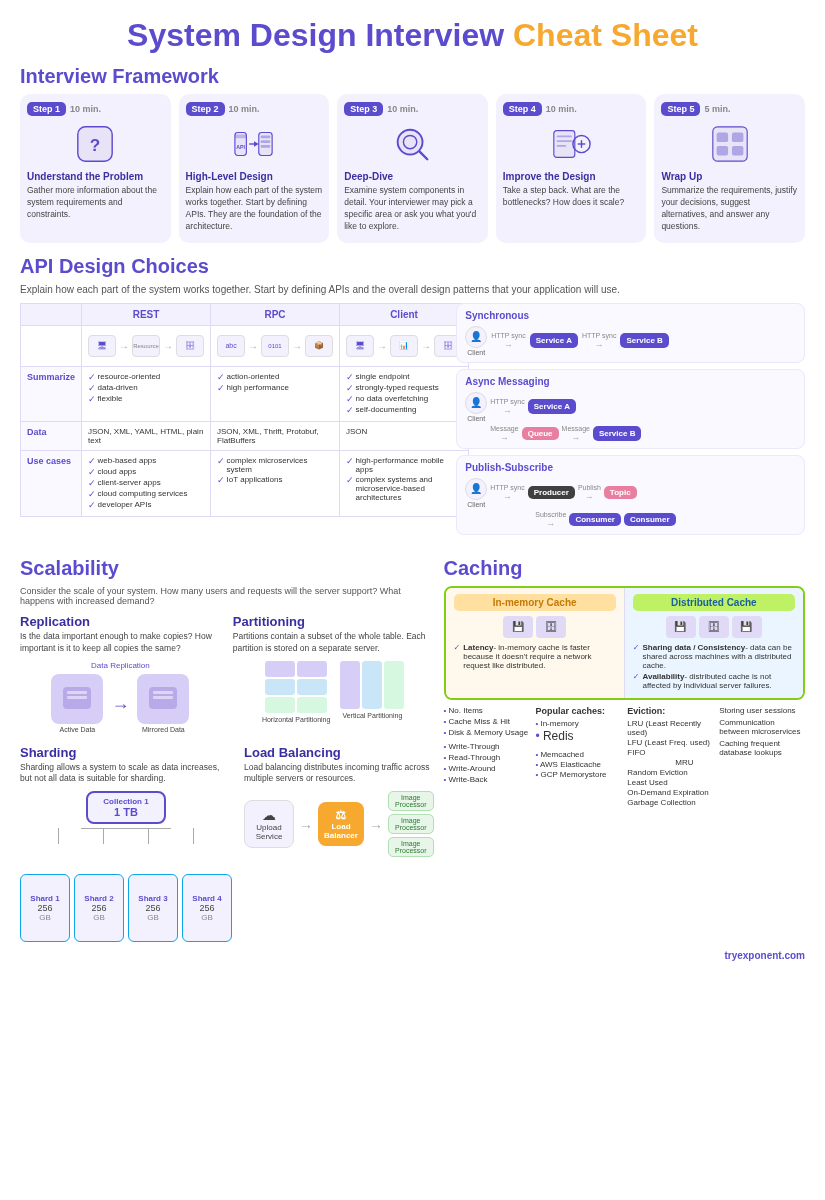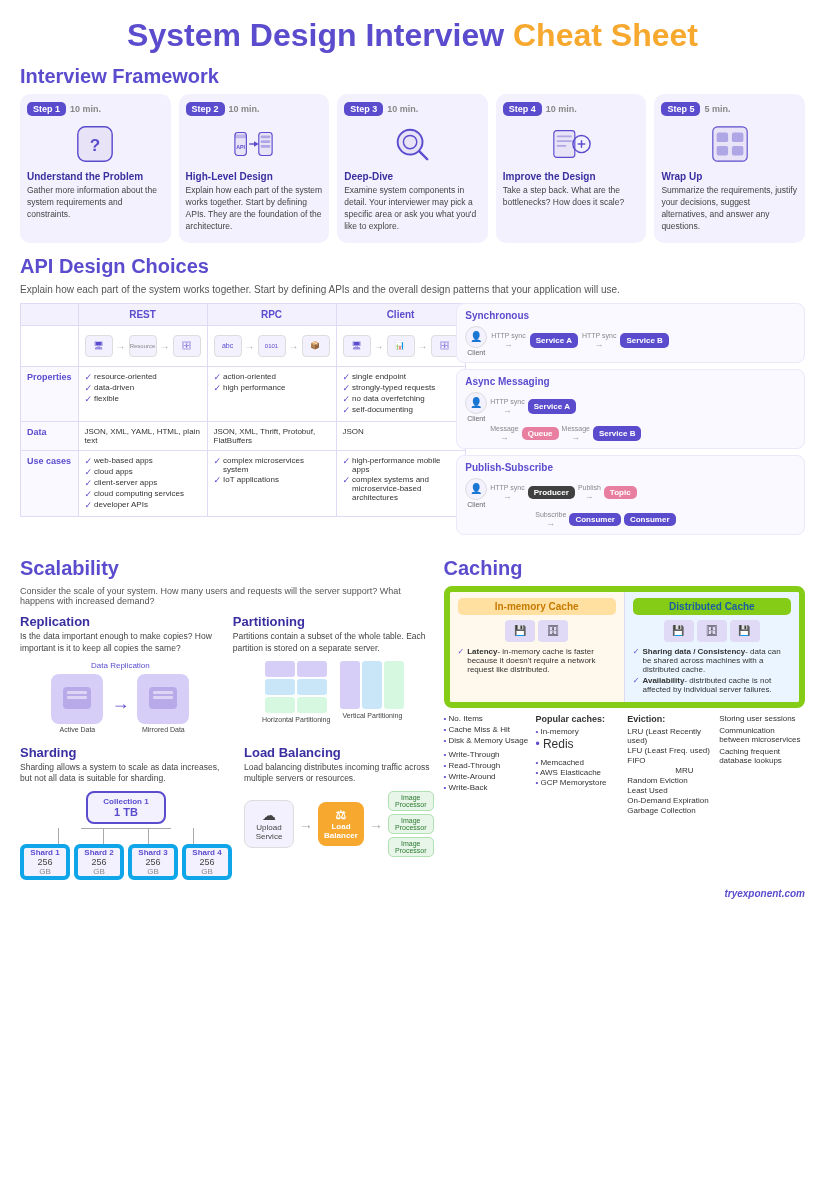--- a/index.html
+++ b/index.html
@@ -243,53 +243,54 @@
       border-radius: 8px;
       padding: 4px 12px;
       text-align: center;
       margin-bottom: 4px;
       min-width: 80px;
     }
     .collection-title { font-size: 8px; font-weight: 700; color: #5b4cce; }
     .collection-size { font-size: 11px; font-weight: 900; color: #5b4cce; }
     .shard-box {
       background: #f3f1fd;
-      border: 4px solid #0ea5e9;
+      border: 1px solid #0ea5e9;
       border-radius: 6px;
-      padding: 0 5px;
+      padding: 19px 5px;
       text-align: center;
       min-width: 50px;
+      margin-top: 30px;
     }
     .shard-name { font-size: 8px; font-weight: 700; color: #5b4cce; }
     .shard-size { font-size: 9px; color: #444; }
     .shard-unit { font-size: 8px; color: #888; }
     .cache-compare {
       display: flex;
       gap: 0;
-      border: 6px solid #84cc16;
+      border: 2px solid #84cc16;
       border-radius: 8px;
       overflow: hidden;
       margin-bottom: 6px;
     }
     .cache-col {
       flex: 1;
       padding: 6px 8px;
     }
     .cache-col.in-mem { background: #fff8ec; }
     .cache-col.dist { background: #eaf5ff; }
     .cache-col-title {
       font-weight: 800;
       font-size: 10px;
       text-align: center;
       margin-bottom: 5px;
       padding: 3px;
       border-radius: 5px;
     }
     .cache-col-title.in-mem-title { color: #c67a00; background: #ffe0a0; }
-    .cache-col-title.dist-title { color: #1a5fa0; background: #84cc16; }
+    .cache-col-title.dist-title { color: #1a5fa0; background: #bef264; }
     .cache-icon-row {
       display: flex;
       justify-content: center;
       margin-bottom: 5px;
       gap: 3px;
     }
     .cache-item-icon {
       width: 30px; height: 22px;
       background: #e0daf7;
       border-radius: 4px;
@@ -307,21 +308,21 @@
     .cache-check-item .ck { color: #5b4cce; flex-shrink: 0; }
 
     
     .footer {
       text-align: right;
       font-size: 10px;
       color: #aaa;
       margin-top: 8px;
       font-weight: 600;
     }
-    .footer span { color: #5b4cce; font-style: italic; }
+    .footer span { color: #5b4cce; }
 
     
     .bottom-section {
       display: flex;
       gap: 10px;
       margin-top: 10px;
     }
     .bottom-left { flex: 1.05; }
     .bottom-right { flex: 0.95; }
 
@@ -510,21 +511,21 @@
                   <div class="api-icon-box" style="font-size:8px;color:#e0873a;">📊</div>
                   <span class="api-arrow">→</span>
                   <div class="api-icon-box">🗄</div>
                 </div>
               </td>
             </tr>
           </thead>
           <tbody>
 
             <tr>
-              <td class="row-label">Properties</td>
+              <td class="row-label">Summarize</td>
               <td>
                 <div class="check-item">
                     <span class="ck">✓</span>
                     <span>resource-oriented</span>
                   </div>
                 <div class="check-item">
                     <span class="ck">✓</span>
                     <span>data-driven</span>
                   </div>
                 <div class="check-item">

